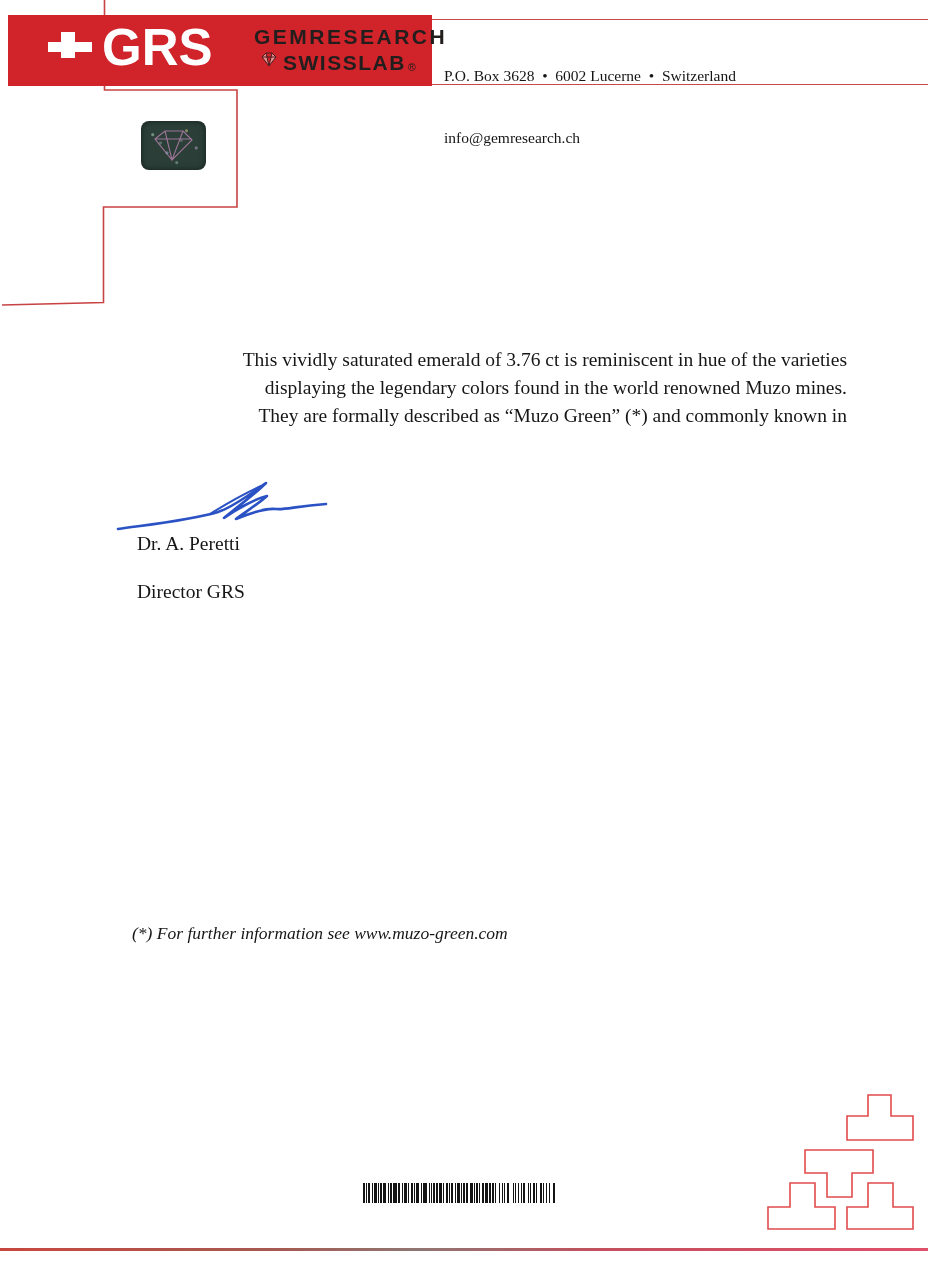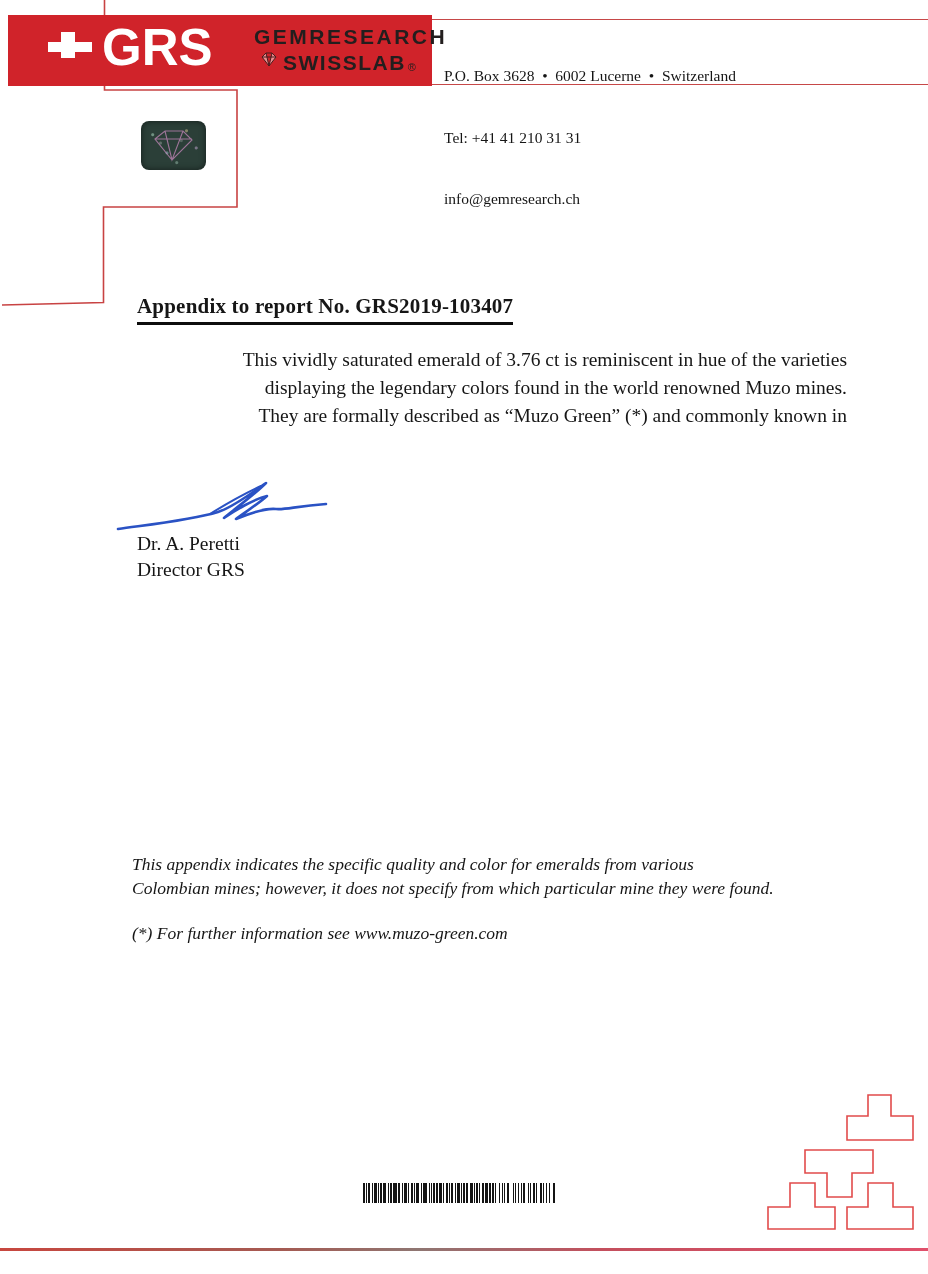--- a/index.html
+++ b/index.html
@@ -80,21 +80,21 @@
 
   
   .body-par{
     position:absolute;left:137px;top:346px;width:710px;
     font-size:19.5px;line-height:28px;text-align:right;
   }
 
   
   .sig-svg{position:absolute;left:114px;top:480px;z-index:2;}
   .sig-name{position:absolute;left:137px;top:532px;font-size:19.5px;line-height:24px;}
-  .sig-role{position:absolute;left:137px;top:558px;font-size:19.5px;line-height:24px;}
+  .sig-role{position:absolute;left:137px;top:580px;font-size:19.5px;line-height:24px;}
 
   
   .disclaimer{
     position:absolute;left:132px;top:853px;width:740px;
     font-style:italic;font-size:17.5px;line-height:23.5px;
   }
   .footnote{
     position:absolute;left:132px;top:922px;
     font-style:italic;font-size:17.5px;line-height:22px;
   }
@@ -139,51 +139,45 @@
           <path d="M4 6 L8 2 H14 L18 6 L11 15 Z M4 6 H18 M8 2 L11 15 L14 2" fill="rgba(255,230,225,.55)" stroke="#4a1d1d" stroke-width="1"></path>
         </svg>
         <span>SWISSLAB</span>
         <span class="reg">®</span>
       </div>
     </div>
   </header>
 
   <div class="contact">
     <div>P.O. Box 3628  •  6002 Lucerne  •  Switzerland</div>
-    <div>Tel: +41 41 210 31 31</div>
     <div>info@gemresearch.ch</div>
   </div>
 
   <div class="holo">
     <svg width="57" height="41" viewBox="0 0 57 41">
       <path d="M10 14 L20 6 H38 L47 15 L27 35 Z M10 14 H47 M20 6 L27 35 L38 6" fill="none" stroke="#cf8cc2" stroke-width="1.1" opacity=".7"></path>
     </svg>
   </div>
 
-  <h1 class="title">Appendix to report No. GRS2019-103407</h1>
 
   <div class="body-par">
     <div>This vividly saturated emerald of 3.76 ct is reminiscent in hue of the varieties</div>
     <div>displaying the legendary colors found in the world renowned Muzo mines.</div>
     <div>They are formally described as “Muzo Green” (*) and commonly known in</div>
   </div>
 
   <svg class="sig-svg" width="218" height="56" viewBox="0 0 218 56">
     <path d="M4 49 C 40 44, 78 40, 104 32 C 122 26, 144 8, 152 3 C 140 15, 118 31, 110 38
              C 120 31, 140 19, 153 16 C 143 25, 128 34, 122 39
              C 134 34, 152 28, 162 29 C 172 30, 182 26, 212 24" fill="none" stroke="#2a52c4" stroke-width="2.6" stroke-linecap="round" stroke-linejoin="round"></path>
     <path d="M96 34 C 112 24, 134 12, 147 6" fill="none" stroke="#2a52c4" stroke-width="2" stroke-linecap="round"></path>
   </svg>
   <div class="sig-name">Dr. A. Peretti</div>
   <div class="sig-role">Director GRS</div>
 
-  <div class="disclaimer">
-    <div>This appendix indicates the specific quality and color for emeralds from various</div>
-    <div>Colombian mines; however, it does not specify from which particular mine they were found.</div>
-  </div>
 
   <div class="footnote">(*) For further information see www.muzo-green.com</div>
 
   <div class="barcode">
       <i class="b" style="width: 2px;"></i>
       <i style="width: 1px;"></i>
       <i class="b" style="width: 1px;"></i>
       <i style="width: 1px;"></i>
       <i class="b" style="width: 2px;"></i>
       <i style="width: 2px;"></i>

